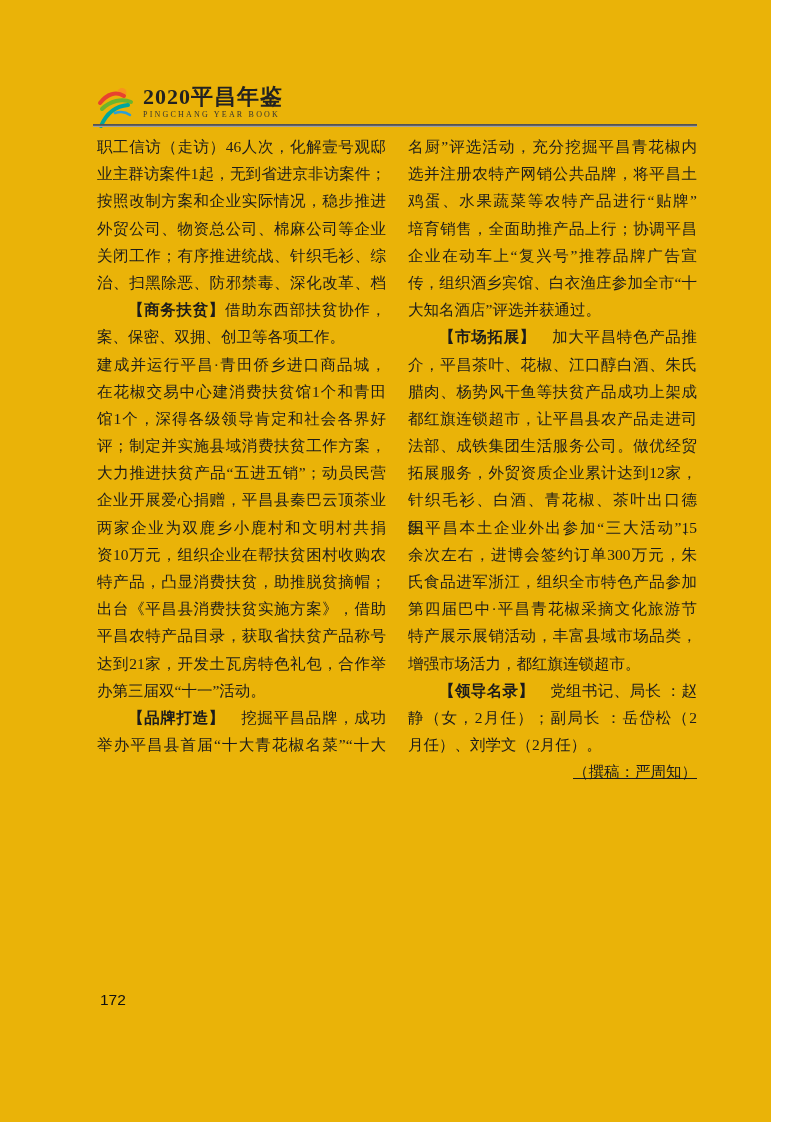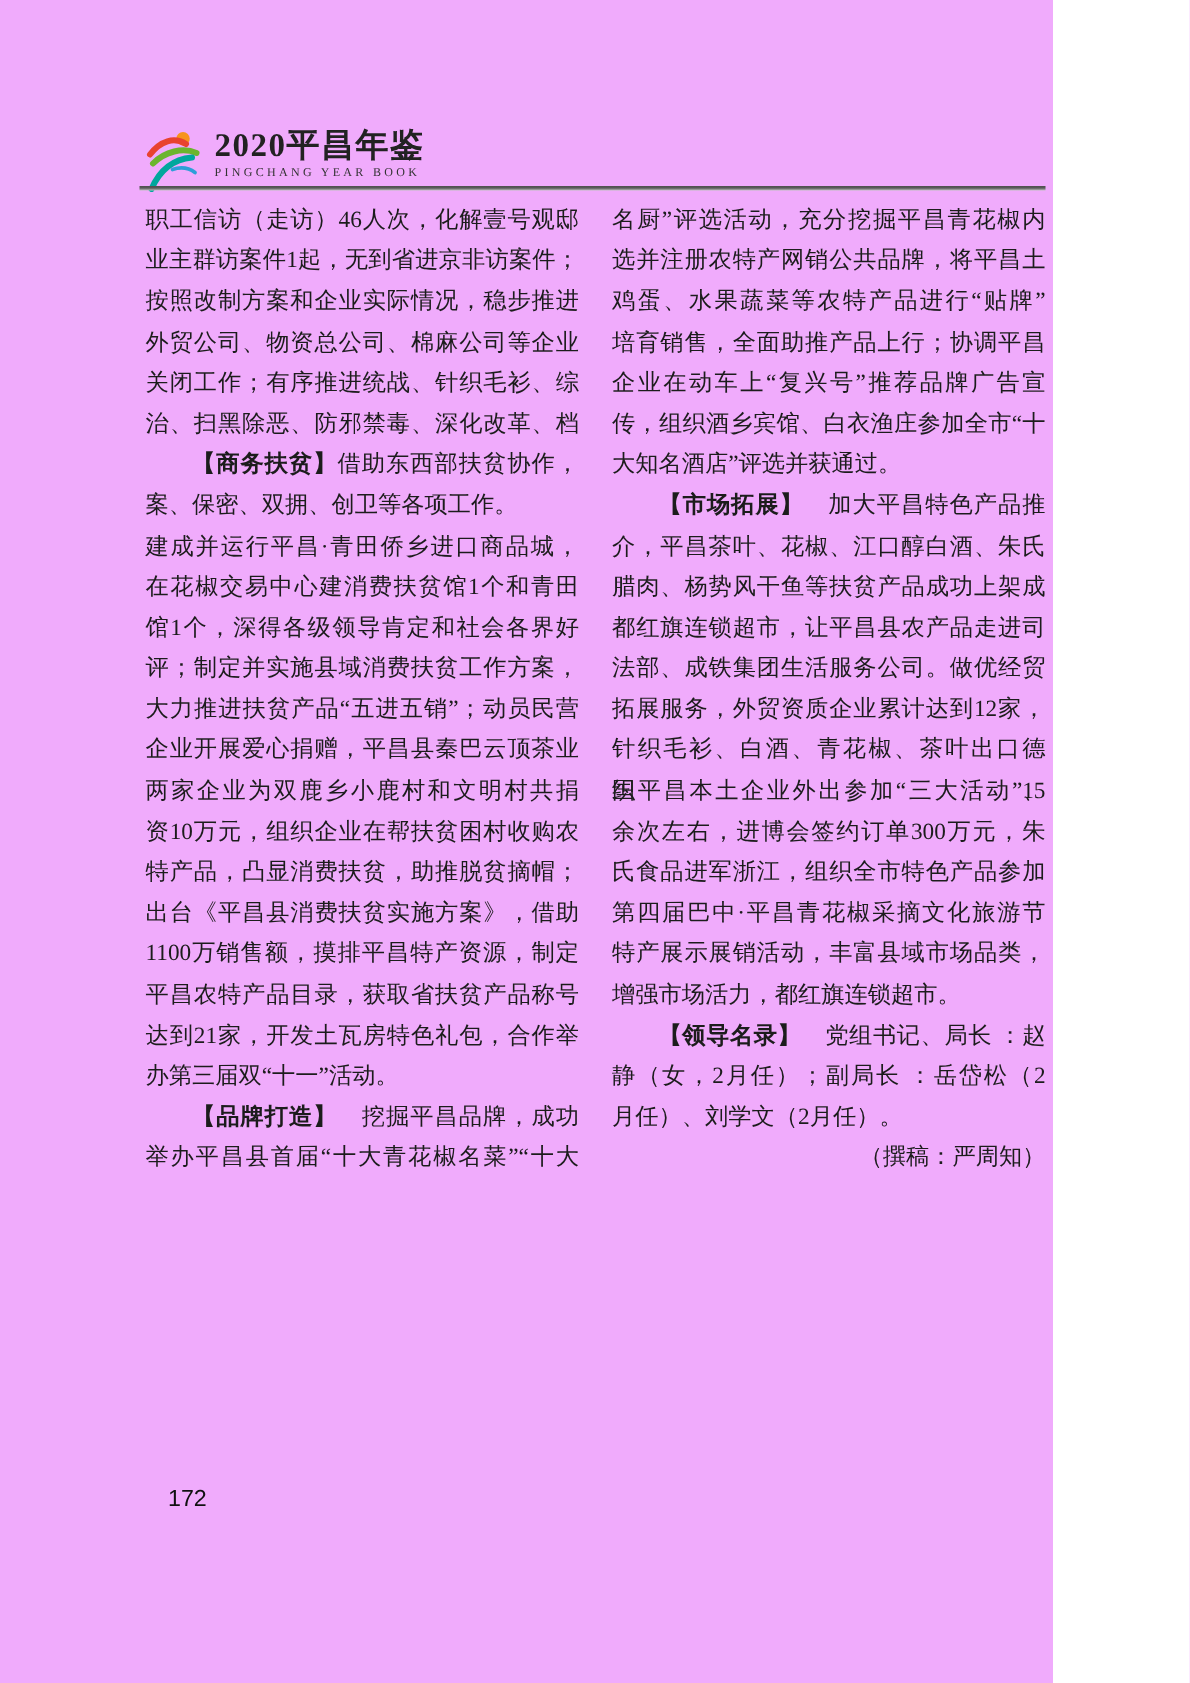--- a/index.html
+++ b/index.html
@@ -1,47 +1,47 @@
 <!DOCTYPE html>
 <html><head>
 <meta charset="utf-8">
 <style>
   html,body{margin:0;padding:0;background:#ffffff;}
   body{
     width:793px;height:1122px;
     font-family:"Liberation Serif","DejaVu Serif",serif;
     color:#1c1c1c;
   }
-  .page{position:relative;width:702px;height:1122px;background:#f0abfc;overflow:hidden;}
+  .page{position:relative;width:771px;height:1122px;background:#eab308;overflow:hidden;}
 
   
   .header{position:absolute;top:85px;left:95px;right:93px;}
   .brand{display:flex;align-items:flex-start;}
   .logo{width:44px;height:42px;flex:0 0 auto;margin-top:1px;}
   .brand-text{margin-left:4px;}
   .brand-title{font-size:22px;font-weight:700;letter-spacing:1px;line-height:24px;color:#222;}
   .brand-sub{font-size:8px;letter-spacing:2.2px;color:#333;margin-top:1px;}
   .header-rule{position:absolute;top:124px;left:93px;width:604px;height:3px;
     background:linear-gradient(to bottom,#4f4f4f 0,#5a5a5a 45%,#bfbfbf 100%);}
 
   
   .content{position:absolute;top:133px;left:97px;width:600px;display:flex;gap:22px;}
   .col{width:289px;}
   .line{
     font-size:15.5px;line-height:27.2px;height:27.2px;
     text-align:justify;text-align-last:justify;
   }
   .line.a-l{text-align:left;text-align-last:left;}
-  .line.a-r{text-align:center;text-align-last:right;}
+  .line.a-r{text-align:center;text-align-last:right;text-decoration:underline;}
   .line.indent{text-indent:2em;}
   .entry-head{font-weight:700;}
 
   
   .page-num{
-    position:absolute;left:112px;top:991px;
+    position:absolute;left:100px;top:991px;
     font-family:"Liberation Sans","DejaVu Sans",sans-serif;
     font-size:15.5px;color:#111;
   }
 </style>
 </head>
 <body>
 
 <div class="page">
 
   <div class="header">
@@ -74,21 +74,20 @@
         <div class="line a-j"><span>建成并运行平昌·青田侨乡进口商品城，</span></div>
         <div class="line a-j"><span>在花椒交易中心建消费扶贫馆1个和青田</span></div>
         <div class="line a-j"><span>馆1个，深得各级领导肯定和社会各界好</span></div>
         <div class="line a-j"><span>评；制定并实施县域消费扶贫工作方案，</span></div>
         <div class="line a-j"><span>大力推进扶贫产品“五进五销”；动员民营</span></div>
         <div class="line a-j"><span>企业开展爱心捐赠，平昌县秦巴云顶茶业</span></div>
         <div class="line a-j"><span>两家企业为双鹿乡小鹿村和文明村共捐</span></div>
         <div class="line a-j"><span>资10万元，组织企业在帮扶贫困村收购农</span></div>
         <div class="line a-j"><span>特产品，凸显消费扶贫，助推脱贫摘帽；</span></div>
         <div class="line a-j"><span>出台《平昌县消费扶贫实施方案》，借助</span></div>
-        <div class="line a-j"><span>1100万销售额，摸排平昌特产资源，制定</span></div>
         <div class="line a-j"><span>平昌农特产品目录，获取省扶贫产品称号</span></div>
         <div class="line a-j"><span>达到21家，开发土瓦房特色礼包，合作举</span></div>
         <div class="line a-l"><span>办第三届双“十一”活动。</span></div>
         <div class="line a-j indent"><span class="entry-head">【品牌打造】</span><span>　挖掘平昌品牌，成功</span></div>
         <div class="line a-j"><span>举办平昌县首届“十大青花椒名菜”“十大</span></div>
       </section>
     <section class="col">
         <div class="line a-j"><span>名厨”评选活动，充分挖掘平昌青花椒内</span></div>
         <div class="line a-j"><span>选并注册农特产网销公共品牌，将平昌土</span></div>
         <div class="line a-j"><span>鸡蛋、水果蔬菜等农特产品进行“贴牌”</span></div>

